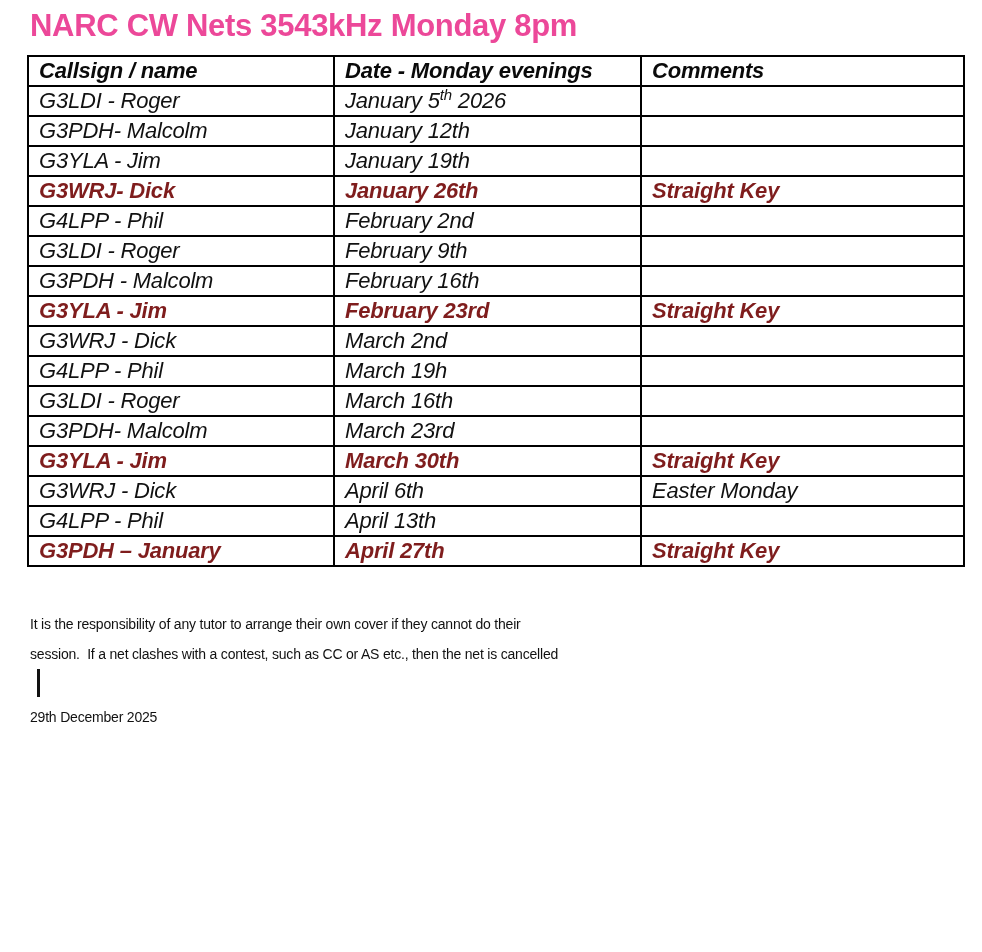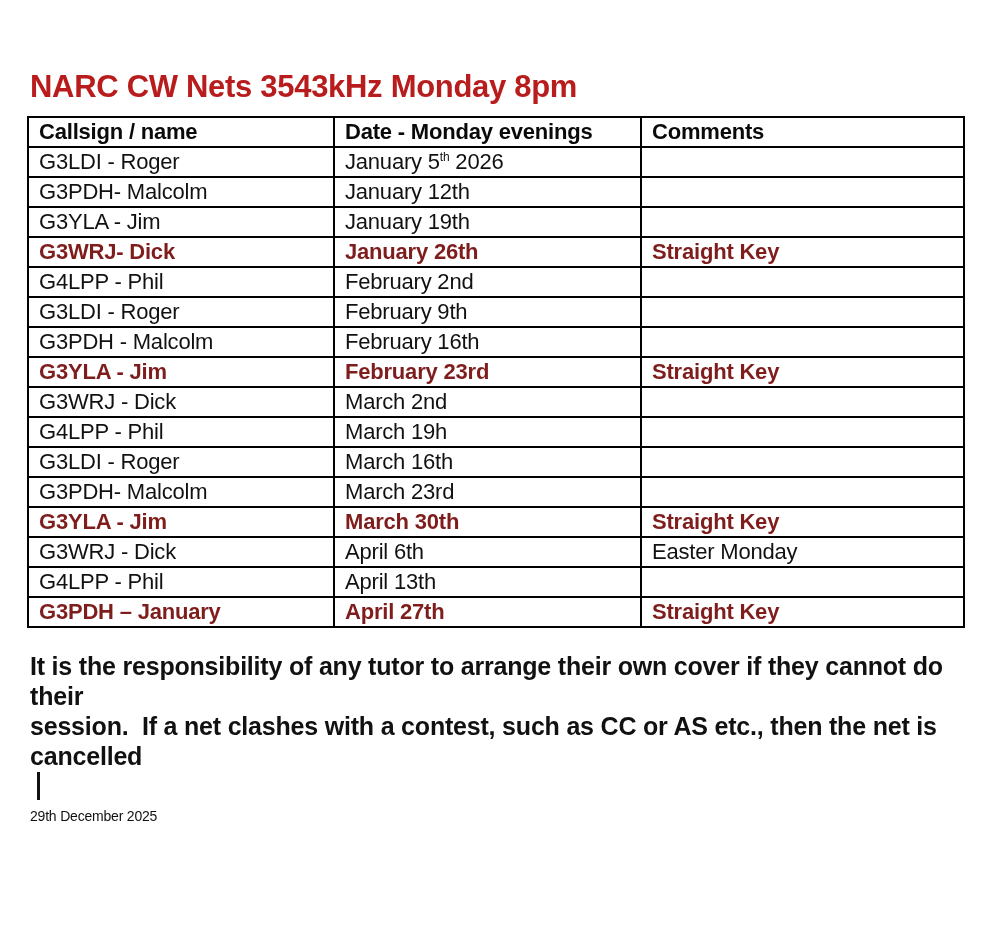--- a/index.html
+++ b/index.html
@@ -28,25 +28,24 @@
   }
   h1 .u {
     border-bottom: 7px double #3563c9;
     padding-bottom: 0px;
     padding-right: 22px;
     display: inline-block;
   }
   h1 .sep { margin: 0 20px 0 16px; }
   
   h2.section-heading {
-    margin-top: 61px;
     font-size: 31px;
     font-weight: 700;
     letter-spacing: -0.3px;
-    color: #b91c1c;
+    color: #ec4899;
     white-space: nowrap;
   }
   
   table.nets-table {
     margin-top: 11px;
     margin-left: -3px;
     border-collapse: collapse;
     table-layout: fixed;
     width: 936px;
   }
@@ -56,40 +55,40 @@
   .nets-table th, .nets-table td {
     border: 2px solid #000000;
     height: 22px;
     padding: 1px 17px 1px 10px;
     font-size: 22px;
     letter-spacing: -0.2px;
     text-align: left;
     vertical-align: middle;
     white-space: nowrap;
     overflow: hidden;
+    font-style: italic;
   }
   .nets-table th { font-weight: 700; color: #0a0a0a; }
   .nets-table td { font-weight: 400; color: #111111; }
   .nets-table tr.red-row td {
     color: #7f1d1d;
     font-weight: 700;
   }
   .nets-table sup {
-    font-size: 12px;
+    font-size: 15px;
     vertical-align: super;
     line-height: 0;
   }
   
   .footer-para {
-    margin-top: 23px;
-    font-size: 25px;
+    margin-top: 42px;
+    font-size: 14px;
     line-height: 30px;
     letter-spacing: -0.2px;
     color: #111111;
-    font-weight: bold;
   }
   .footer-para .line { white-space: pre-wrap; }
   .caret {
     display: inline-block;
     width: 3px;
     height: 28px;
     background: #111111;
     margin-left: 7px;
     vertical-align: -5px;
   }

